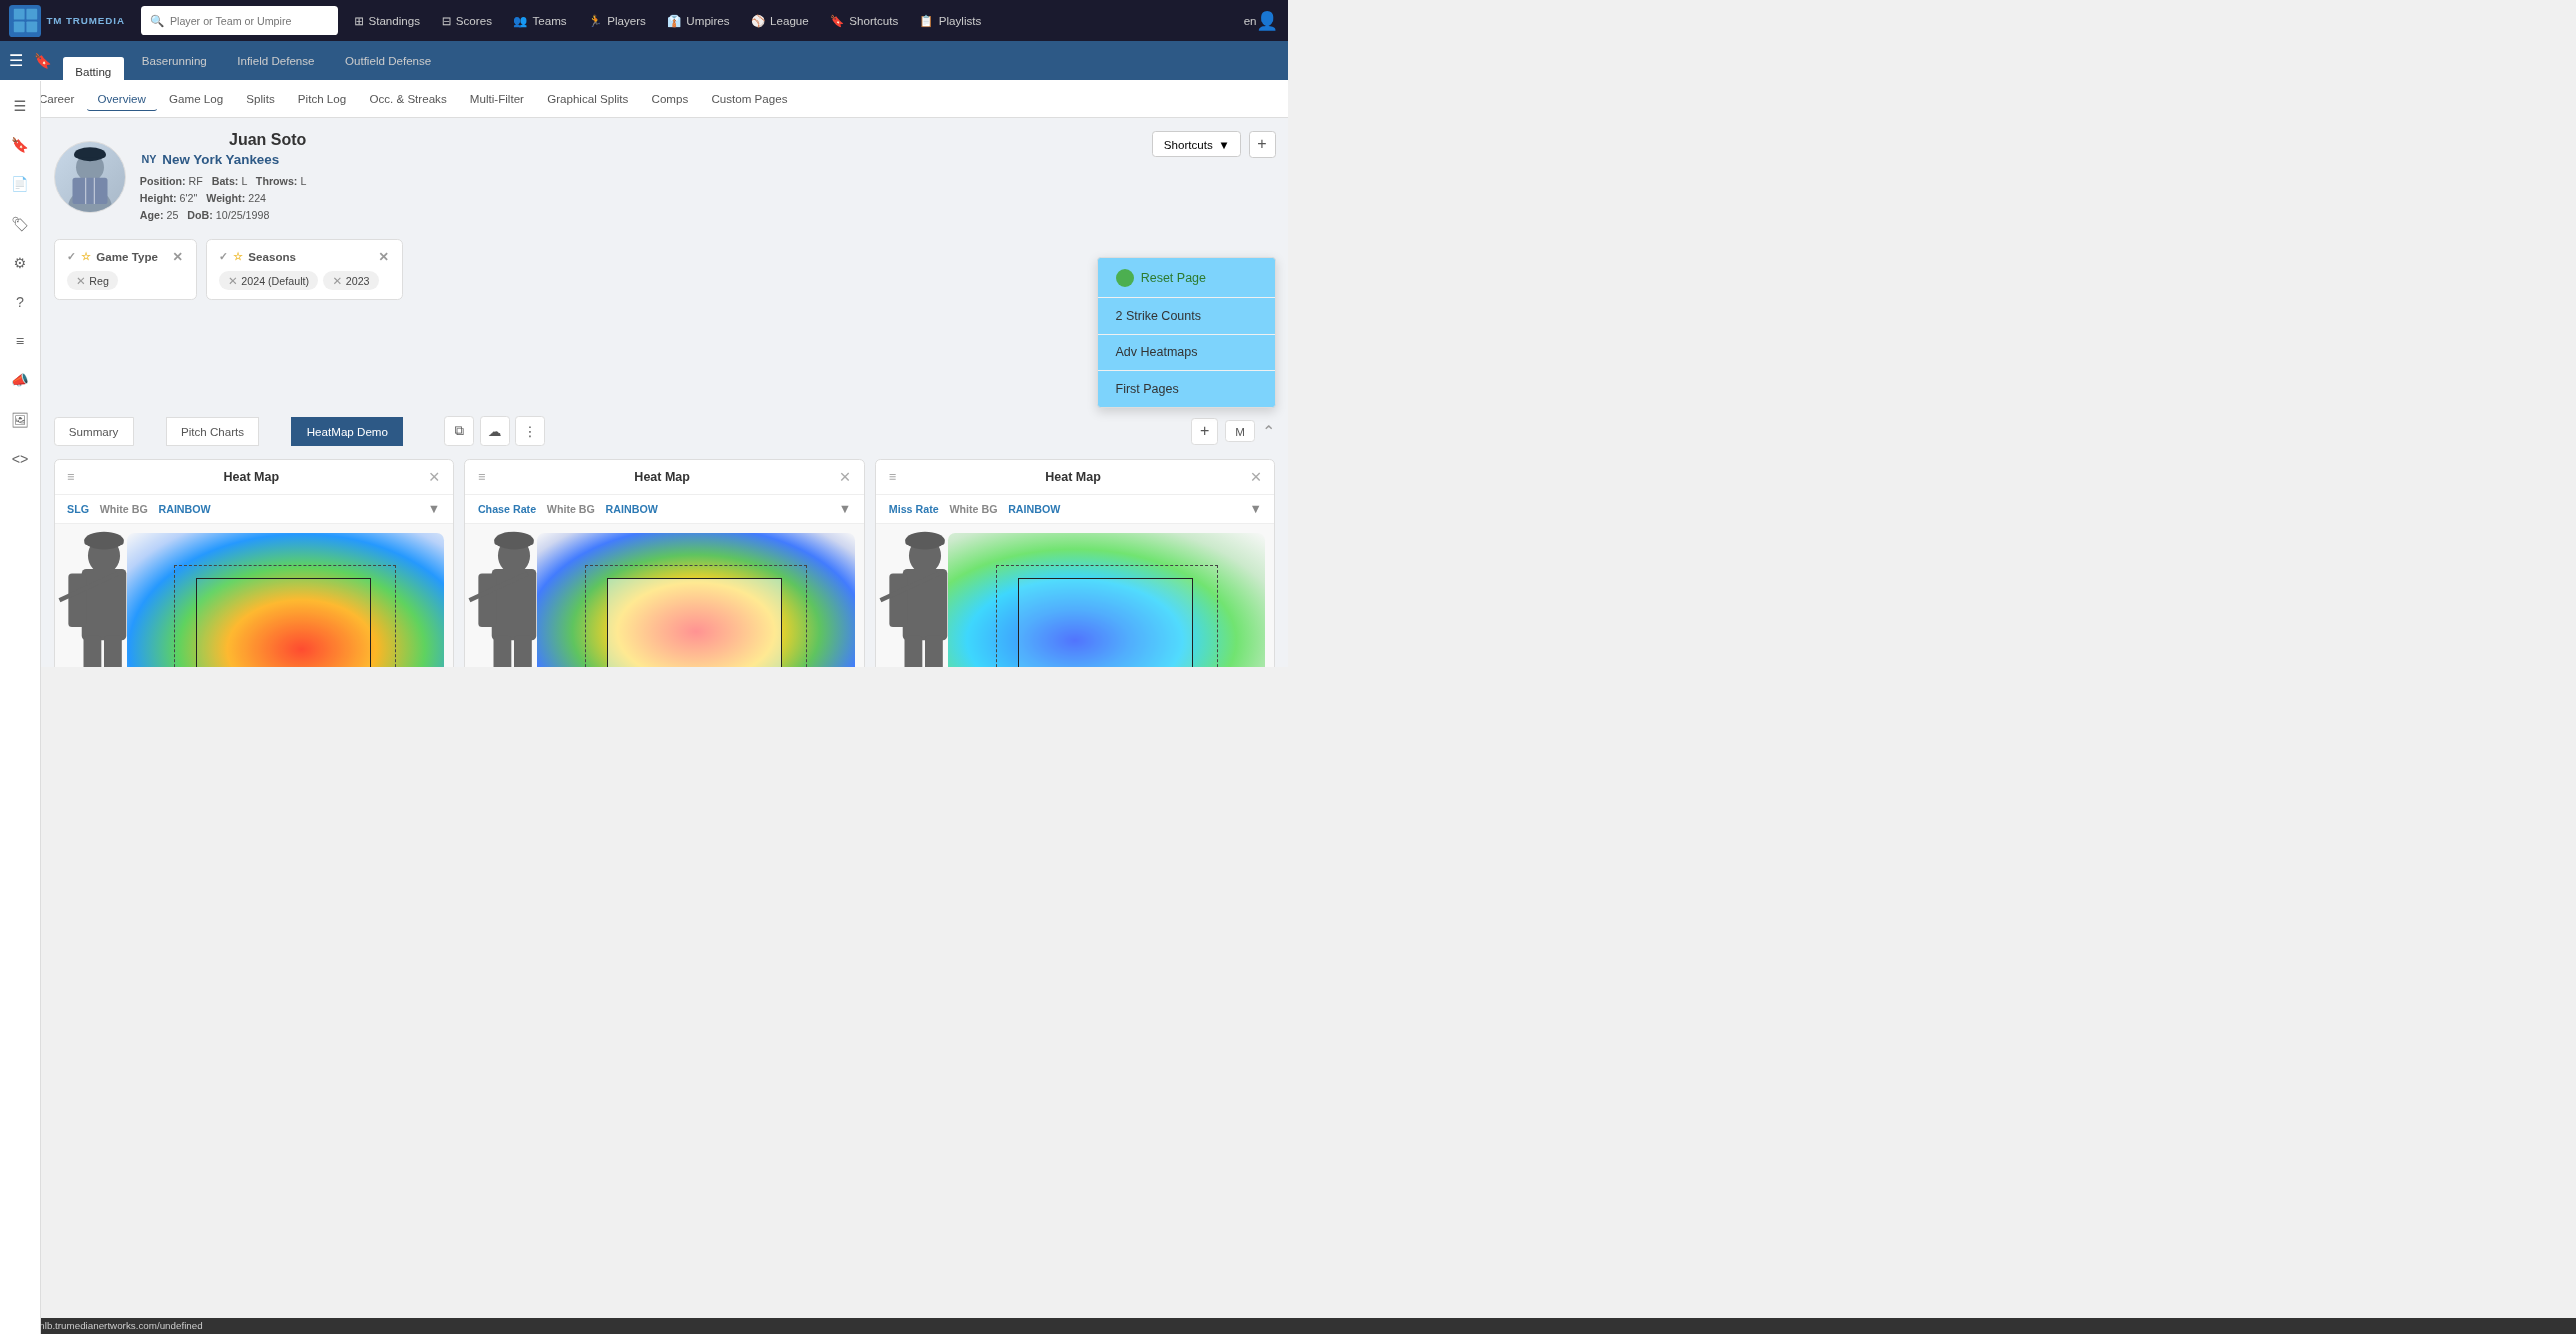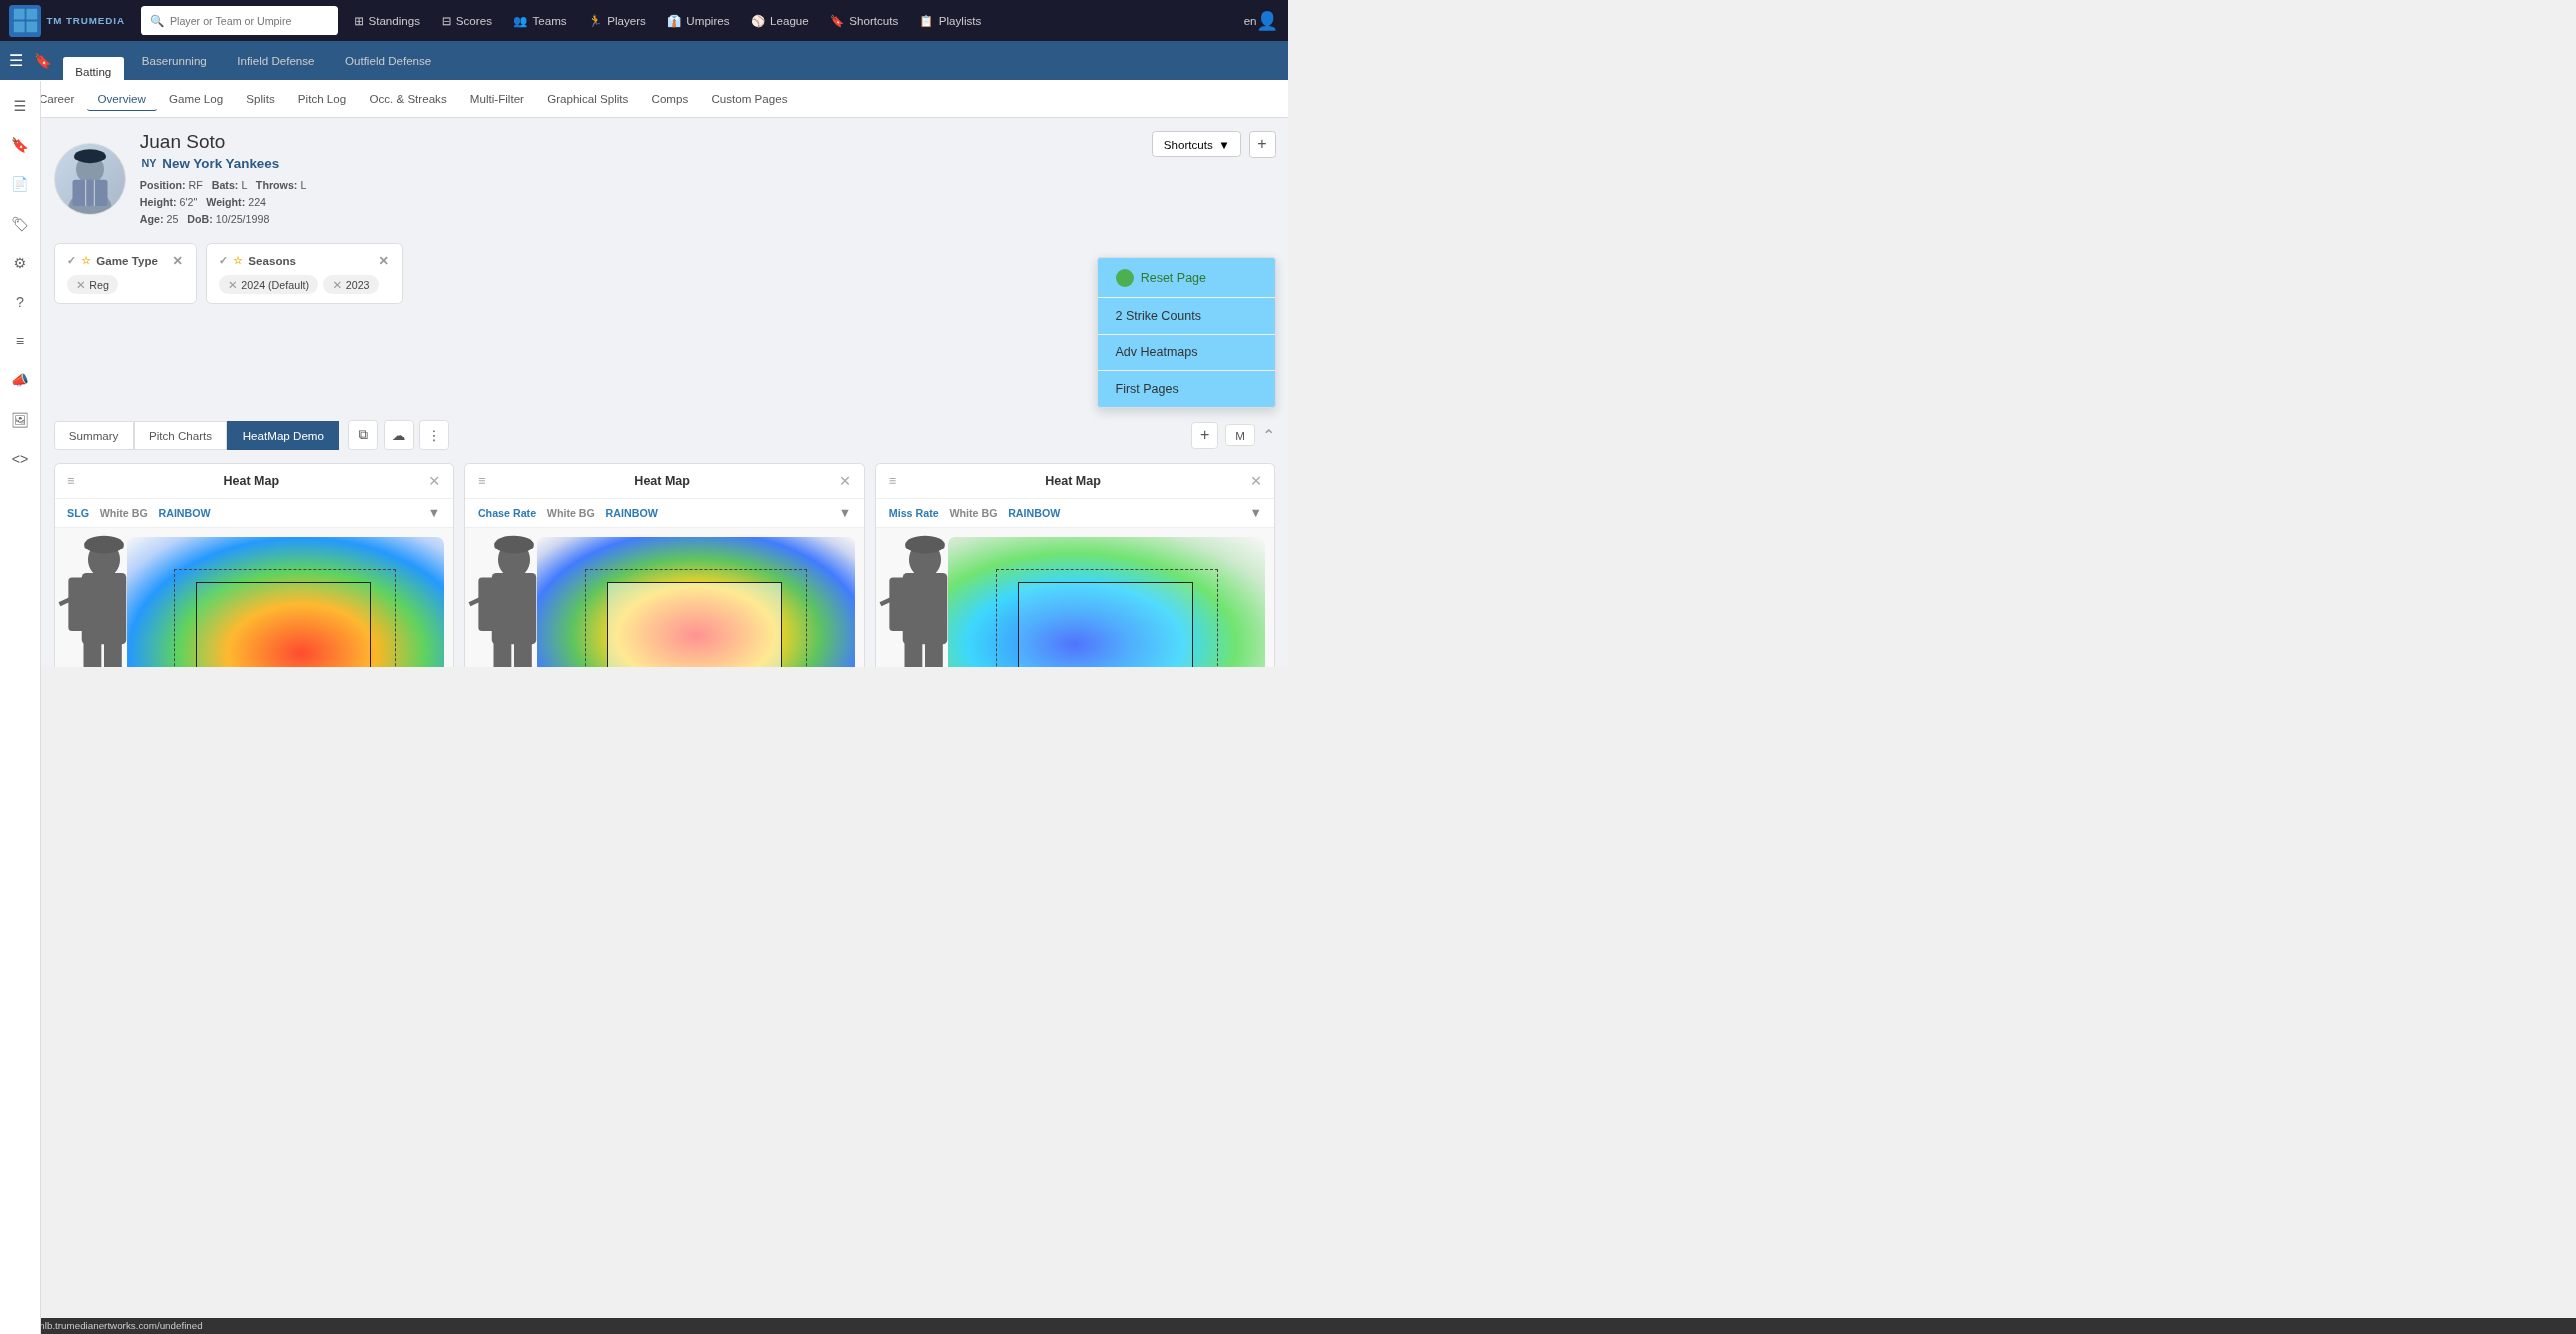--- a/index.html
+++ b/index.html
@@ -153,21 +153,21 @@
       width: 72px;
       height: 72px;
       background: linear-gradient(135deg, #c8d8e8, #a8b8c8);
       border-radius: 50%;
       overflow: hidden;
       display: flex;
       align-items: flex-end;
       justify-content: center;
       border: 1.8px solid #ddd;
     }
-    .player-details h2 { font-size: 19px; color: #333; font-weight: normal; }
+    .player-details h2 { font-size: 16px; color: #333; font-weight: bold; text-align: right; }
     .team-name { color: #2d5986; font-size: 13.4px; font-weight: bold; display: flex; align-items: center; gap: 4.5px; }
     .team-logo { font-size: 14.3px; }
     .player-meta { font-size: 10.7px; color: #555; margin-top: 3.6px; line-height: 1.6; }
     .player-meta strong { font-weight: bold; }
     
     .shortcuts-area {
       position: absolute;
       top: 12.5px;
       right: 12.5px;
       display: flex;
@@ -712,21 +712,21 @@
           <span>2024 (Default)</span>
         </div>
         <div class="filter-tag">
           <span class="filter-tag-x">✕</span>
           <span>2023</span>
         </div>
       </div>
     </div>
   </div>
 
-  <div class="view-tabs" style="margin-top: 116px;">
+  <div class="view-tabs" style="margin-top: 116px; gap: 32px;">
     <div class="view-tab">Summary</div>
     <div class="view-tab">Pitch Charts</div>
     <div class="view-tab active">HeatMap Demo</div>
     <div class="view-tab-actions">
       <div class="view-action-btn">⧉</div>
       <div class="view-action-btn">☁</div>
       <div class="view-action-btn">⋮</div>
     </div>
     <div class="view-tabs-right">
       <div class="add-panel-btn">+</div>

